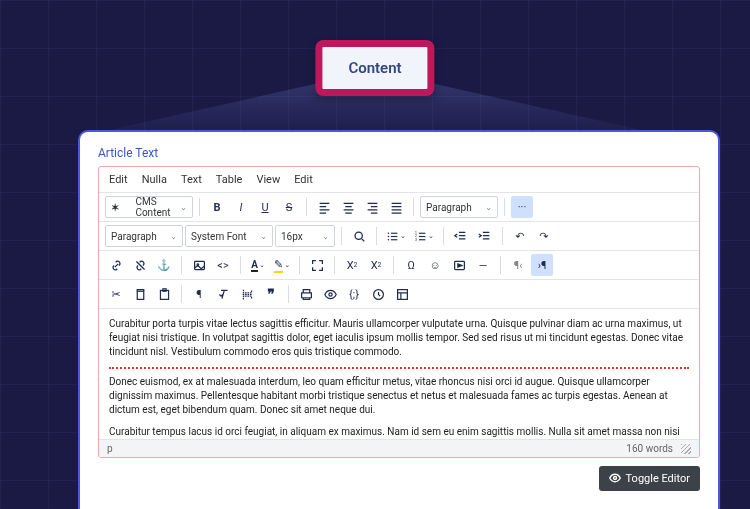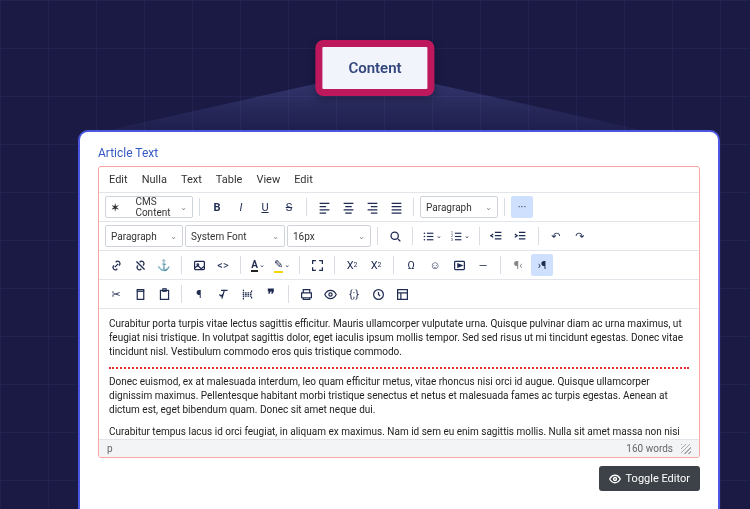--- a/index.html
+++ b/index.html
@@ -145,21 +145,21 @@
   .resize-corner {
     width: 10px; height: 10px;
     background: repeating-linear-gradient(135deg, #aaa 0, #aaa 1px, transparent 1px, transparent 3px);
   }
   .footer-row {
     text-align: right;
     margin-top: 8px;
   }
   .toggle-btn {
     display: inline-flex;
-    align-items: flex-end;
+    align-items: flex-start;
     gap: 5px;
     background: #3d4248;
     color: #fff;
     font-size: 11px;
     padding: 6px 10px;
     border-radius: 3px;
     cursor: pointer;
   }
   .toggle-btn svg { width: 12px; height: 12px; }
   .logo-j {
@@ -238,25 +238,25 @@
       </span>
       <div class="sep"></div>
       <span class="tbtn active">···</span>
     </div>
 
     <div class="toolbar">
       <span class="tdrop" style="width:78px">
         <span>Paragraph</span>
         <span class="chev">⌄</span>
       </span>
-      <span class="tdrop" style="width:100px">
+      <span class="tdrop" style="width:88px">
         <span>System Font</span>
         <span class="chev">⌄</span>
       </span>
-      <span class="tdrop" style="width:84px">
+      <span class="tdrop" style="width:60px">
         <span>16px</span>
         <span class="chev">⌄</span>
       </span>
       <div class="sep"></div>
       <span class="tbtn">
           <svg viewBox="0 0 16 16" fill="none" stroke="currentColor" stroke-width="1.6">
             <circle cx="7" cy="7" r="4.5"></circle>
             <path d="M11 11l3 3"></path>
           </svg>
         </span>

